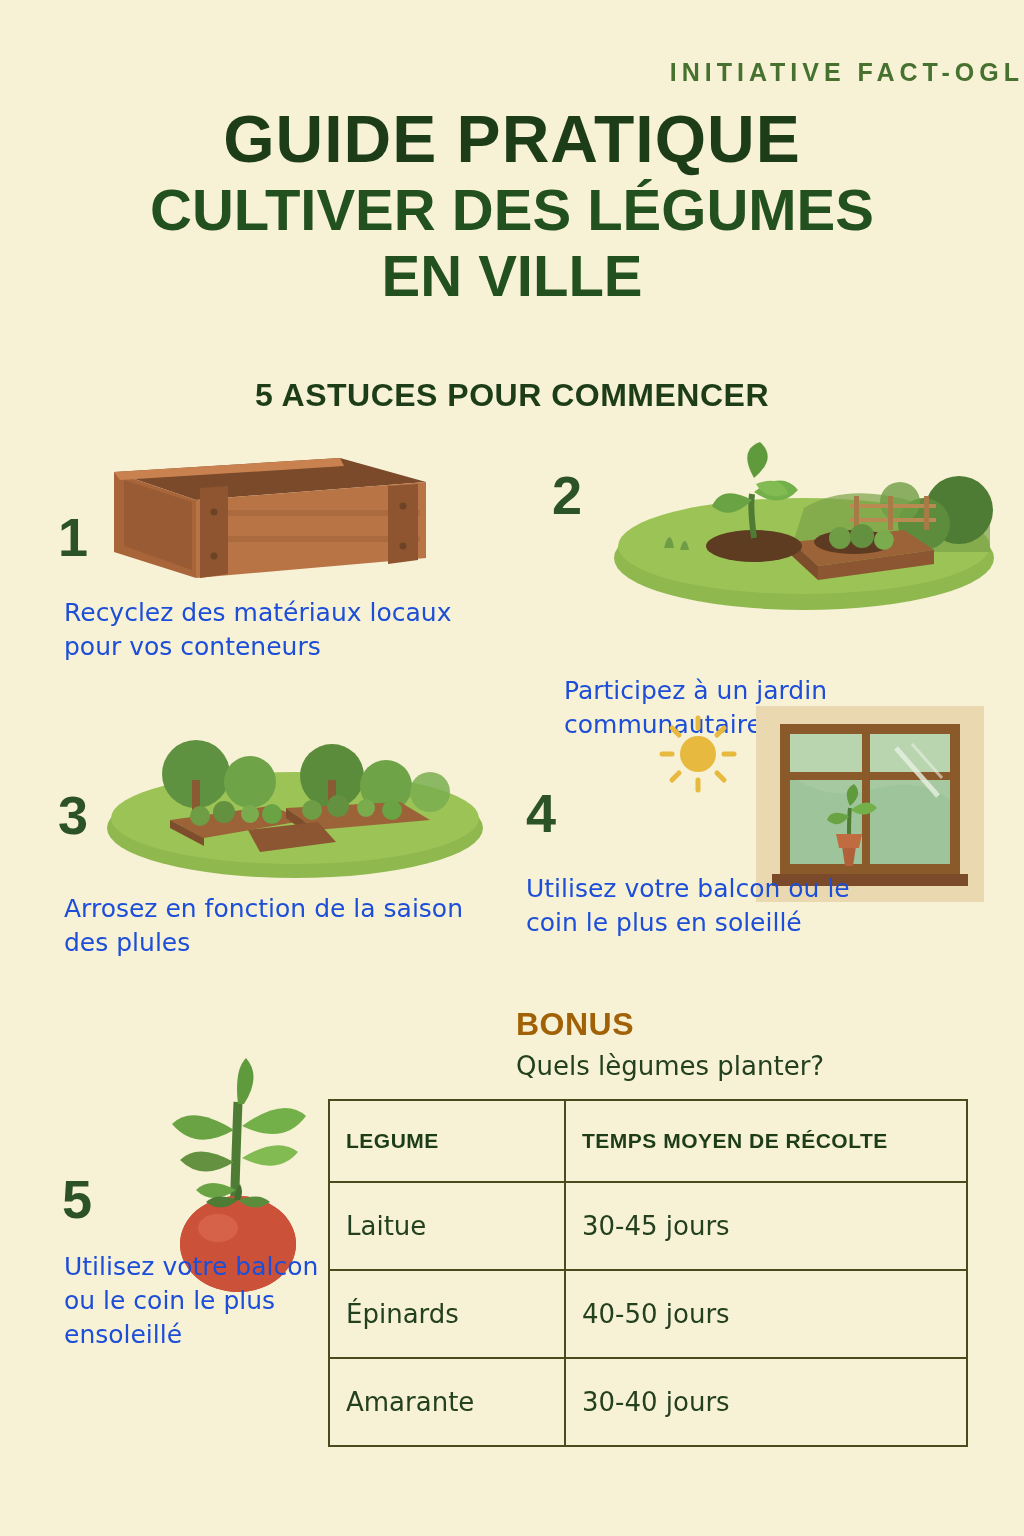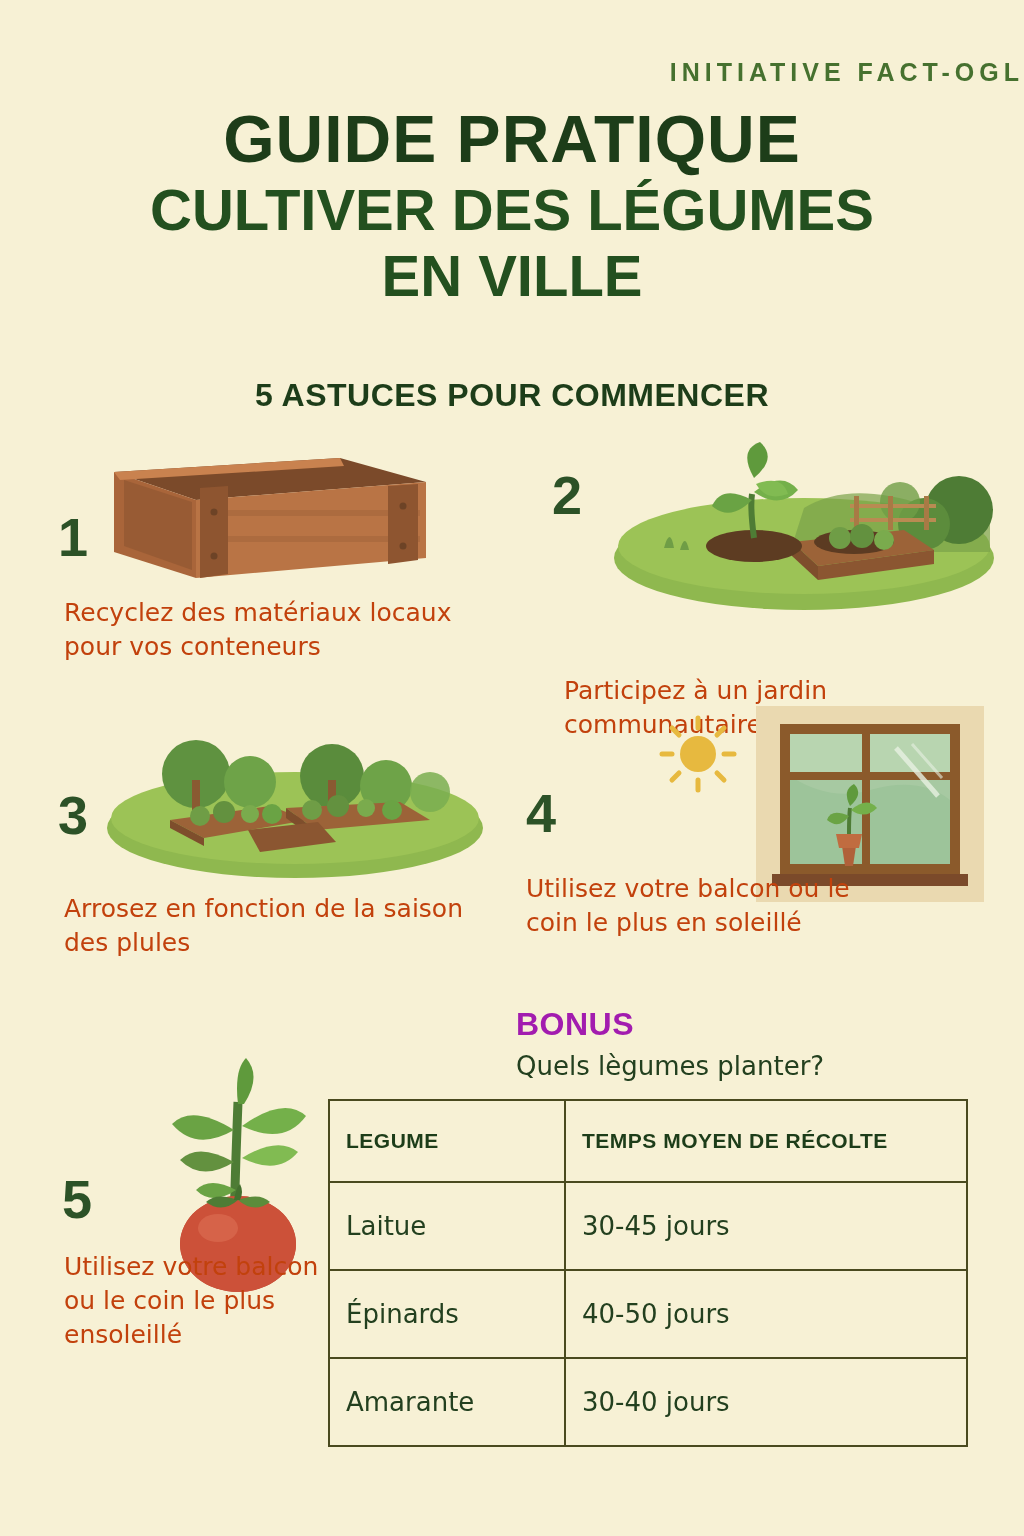--- a/index.html
+++ b/index.html
@@ -71,21 +71,21 @@
     font-family: "Liberation Sans", sans-serif;
     font-weight: bold;
     font-size: 54px;
     color: #2c5227;
     line-height: 1;
   }
   .tip-text {
     font-family: "DejaVu Sans", sans-serif;
     font-size: 25px;
     line-height: 34px;
-    color: #c2410c;
+    color: #1d4ed8;
   }
 
   
   #tip1 { left: 52px; top: 10px; width: 450px; }
   #tip1 .art { position: absolute; left: 48px; top: 0; }
   #tip1 .num { position: absolute; left: 6px; top: 62px; }
   #tip1 .tip-text { position: absolute; left: 12px; top: 148px; width: 440px; }
 
   #tip2 { left: 540px; top: 10px; width: 450px; }
   #tip2 .art { position: absolute; left: 64px; top: -10px; }
@@ -108,21 +108,21 @@
   #tip5 { position: absolute; left: 52px; top: 16px; width: 440px; }
   #tip5 .art { position: absolute; left: 70px; top: 0; }
   #tip5 .num { position: absolute; left: 10px; top: 150px; }
   #tip5 .tip-text { position: absolute; left: 12px; top: 228px; width: 280px; }
 
   .bonus-block { position: absolute; left: 516px; top: 0; width: 460px; }
   .bonus-title {
     font-family: "Liberation Sans", sans-serif;
     font-weight: bold;
     font-size: 32px;
-    color: #a21caf;
+    color: #a16207;
     letter-spacing: 0.5px;
   }
   .bonus-sub {
     font-family: "DejaVu Sans", sans-serif;
     font-size: 26px;
     color: #23401f;
     margin-top: 8px;
   }
   table.veg {
     margin-top: 18px;

